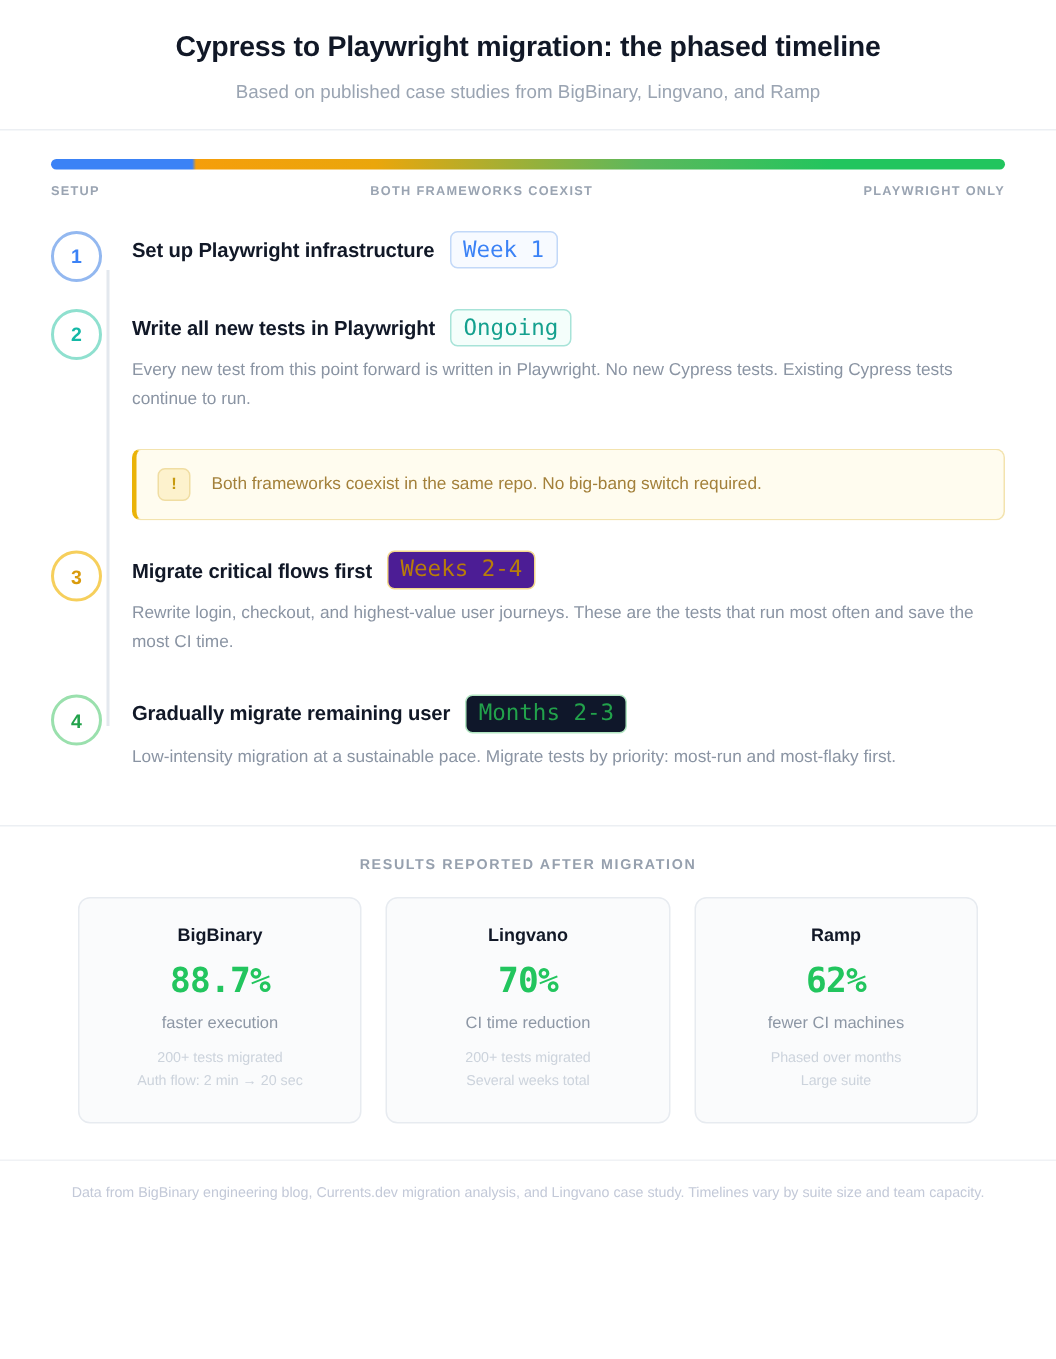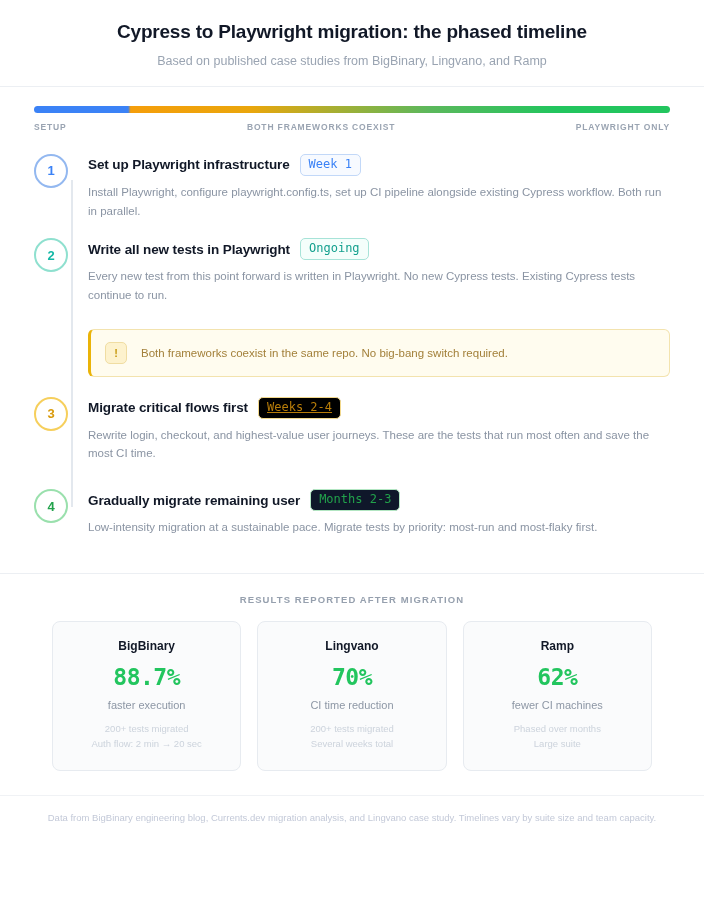--- a/index.html
+++ b/index.html
@@ -119,30 +119,30 @@
     min-height: 20px;
   }
   .step-title {
     font-size: 13.5px;
     font-weight: bold;
     color: #111827;
     letter-spacing: -0.1px;
   }
   .badge {
     font-family: "DejaVu Sans Mono", monospace;
-    font-size: 12px;
+    font-size: 15px;
     padding: 3px 8px 4px;
     border-radius: 5px;
     border: 1px solid transparent;
     white-space: nowrap;
     line-height: 1.1;
   }
   .badge.blue  { color: #3b82f6; border-color: #c2d8f8; background: #f7faff; }
   .badge.teal  { color: #14a08e; border-color: #a7e3d8; background: #f4fefb; }
-  .badge.amber { color: #b87d09; border-color: #f3d98c; background: #000000; text-decoration: underline; }
+  .badge.amber { color: #b87d09; border-color: #f3d98c; background: #4c1d95; }
   .badge.green { color: #22a24b; border-color: #b2e6c2; background: #0f172a; }
   .badge.done  { color: #22a24b; border-color: #c3ecd0; background: #eefaf1; }
 
   .step-desc {
     margin-top: 7px;
     font-size: 11.5px;
     line-height: 1.62;
     color: #8a94a3;
     max-width: 578px;
   }
@@ -263,21 +263,20 @@
 <div class="timeline">
   <div class="timeline-rail"></div>
 
   <div class="step">
     <div class="step-marker blue">1</div>
     <div class="step-body">
       <div class="step-head">
         <span class="step-title">Set up Playwright infrastructure</span>
         <span class="badge blue">Week 1</span>
       </div>
-      <div class="step-desc">Install Playwright, configure playwright.config.ts, set up CI pipeline alongside existing Cypress workflow. Both run in parallel.</div>
     </div>
   </div>
 
   <div class="step">
     <div class="step-marker teal">2</div>
     <div class="step-body">
       <div class="step-head">
         <span class="step-title">Write all new tests in Playwright</span>
         <span class="badge teal">Ongoing</span>
       </div>

